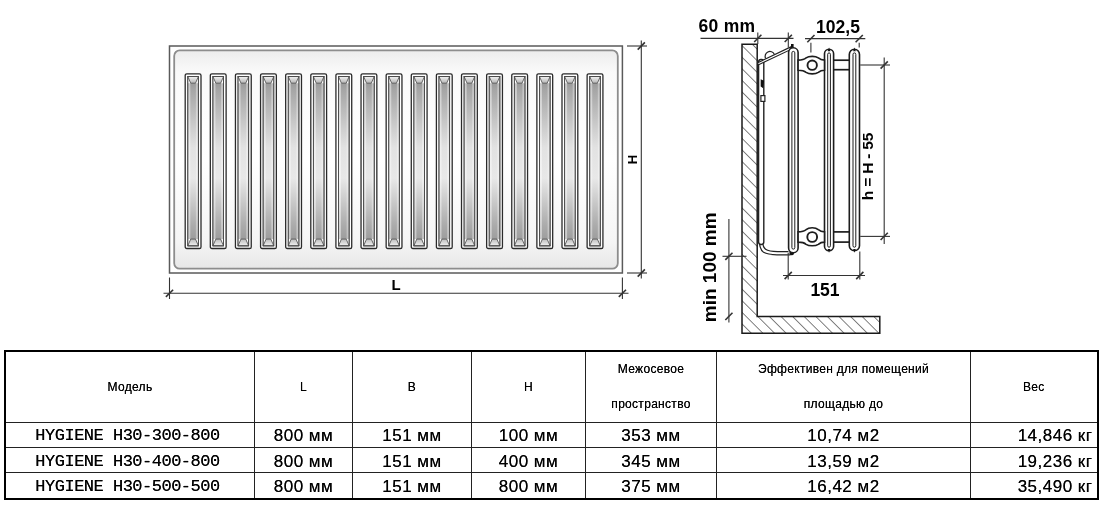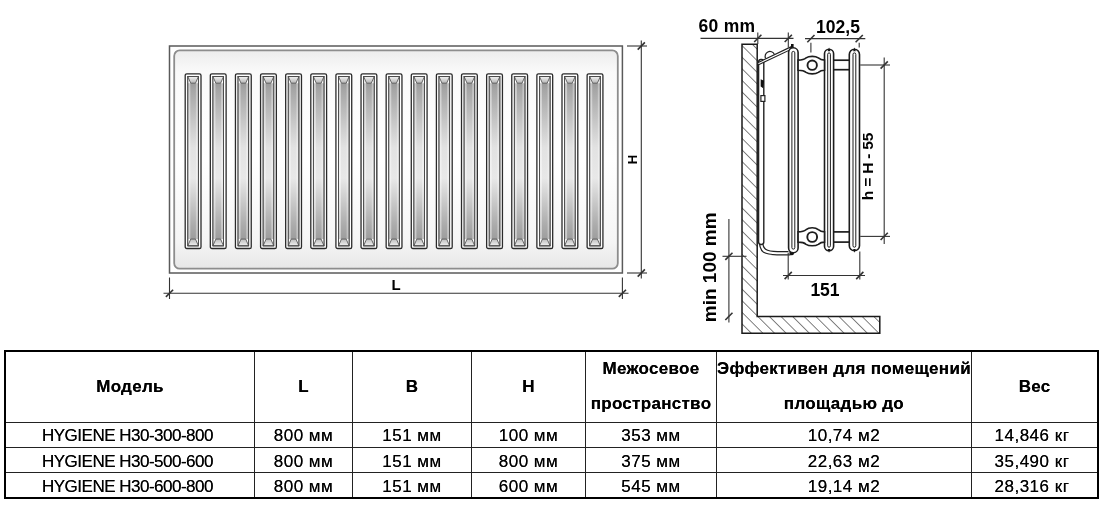--- a/index.html
+++ b/index.html
@@ -4,26 +4,26 @@
 <style>
   html,body{margin:0;padding:0;background:#fff;}
   body{width:1100px;height:523px;font-family:"Liberation Sans",sans-serif;}
   #wrap{position:relative;width:1100px;height:523px;overflow:hidden;}
   #diag{position:absolute;left:0;top:0;}
   table{position:absolute;left:4px;top:350px;border-collapse:collapse;table-layout:fixed;
         font-family:"Liberation Sans",sans-serif;color:#000;}
   td,th{border:1.2px solid #222;text-align:center;vertical-align:middle;padding:0;text-shadow:0 0 0.55px rgba(0,0,0,0.85);
         font-weight:normal;overflow:hidden;white-space:nowrap;}
   table{border:2px solid #000;}
-  th{font-size:17px;line-height:34.5px;letter-spacing:0.3px;font-weight:bold;}
+  th{font-size:12px;line-height:34.5px;letter-spacing:0.3px;}
   td{font-size:17px;height:20.7px;letter-spacing:0.5px;padding-top:3.6px;vertical-align:top;}
   .hd{height:71.2px;}
   tr.r4 td{height:19.1px;}
-  td.mod{letter-spacing:-0.5px;padding-right:5px;}
-  td.wt{text-align:right;padding-right:28px;}
+  td.mod{letter-spacing:-0.5px;padding-right:5px;font-family:Liberation Mono, monospace;}
+  td.wt{text-align:right;padding-right:4px;}
 </style>
 </head>
 <body>
 <div id="wrap">
 <svg id="diag" width="1100" height="350" viewBox="0 0 1100 350">
 <defs>
   <linearGradient id="panelG" x1="0" y1="0" x2="0" y2="1">
     <stop offset="0" stop-color="#ececec"></stop>
     <stop offset="0.10" stop-color="#fafafa"></stop>
     <stop offset="0.5" stop-color="#ffffff"></stop>
@@ -214,32 +214,32 @@
   <tr>
           <td class="mod">HYGIENE H30-300-800</td>
           <td>800 мм</td>
           <td>151 мм</td>
           <td>100 мм</td>
           <td>353 мм</td>
           <td>10,74 м2</td>
           <td class="wt">14,846 кг</td>
         </tr>
   <tr>
-          <td class="mod">HYGIENE H30-500-600</td>
+          <td class="mod">HYGIENE H30-400-800</td>
           <td>800 мм</td>
           <td>151 мм</td>
+          <td>400 мм</td>
+          <td>345 мм</td>
+          <td>13,59 м2</td>
+          <td class="wt">19,236 кг</td>
+        </tr>
+  <tr>
+          <td class="mod">HYGIENE H30-500-500</td>
+          <td>800 мм</td>
+          <td>151 мм</td>
           <td>800 мм</td>
           <td>375 мм</td>
-          <td>22,63 м2</td>
+          <td>16,42 м2</td>
           <td class="wt">35,490 кг</td>
-        </tr>
-  <tr class="r4">
-          <td class="mod">HYGIENE H30-600-800</td>
-          <td>800 мм</td>
-          <td>151 мм</td>
-          <td>600 мм</td>
-          <td>545 мм</td>
-          <td>19,14 м2</td>
-          <td class="wt">28,316 кг</td>
         </tr>
 </tbody>
     </table>
 </div>
 
 </body></html>

